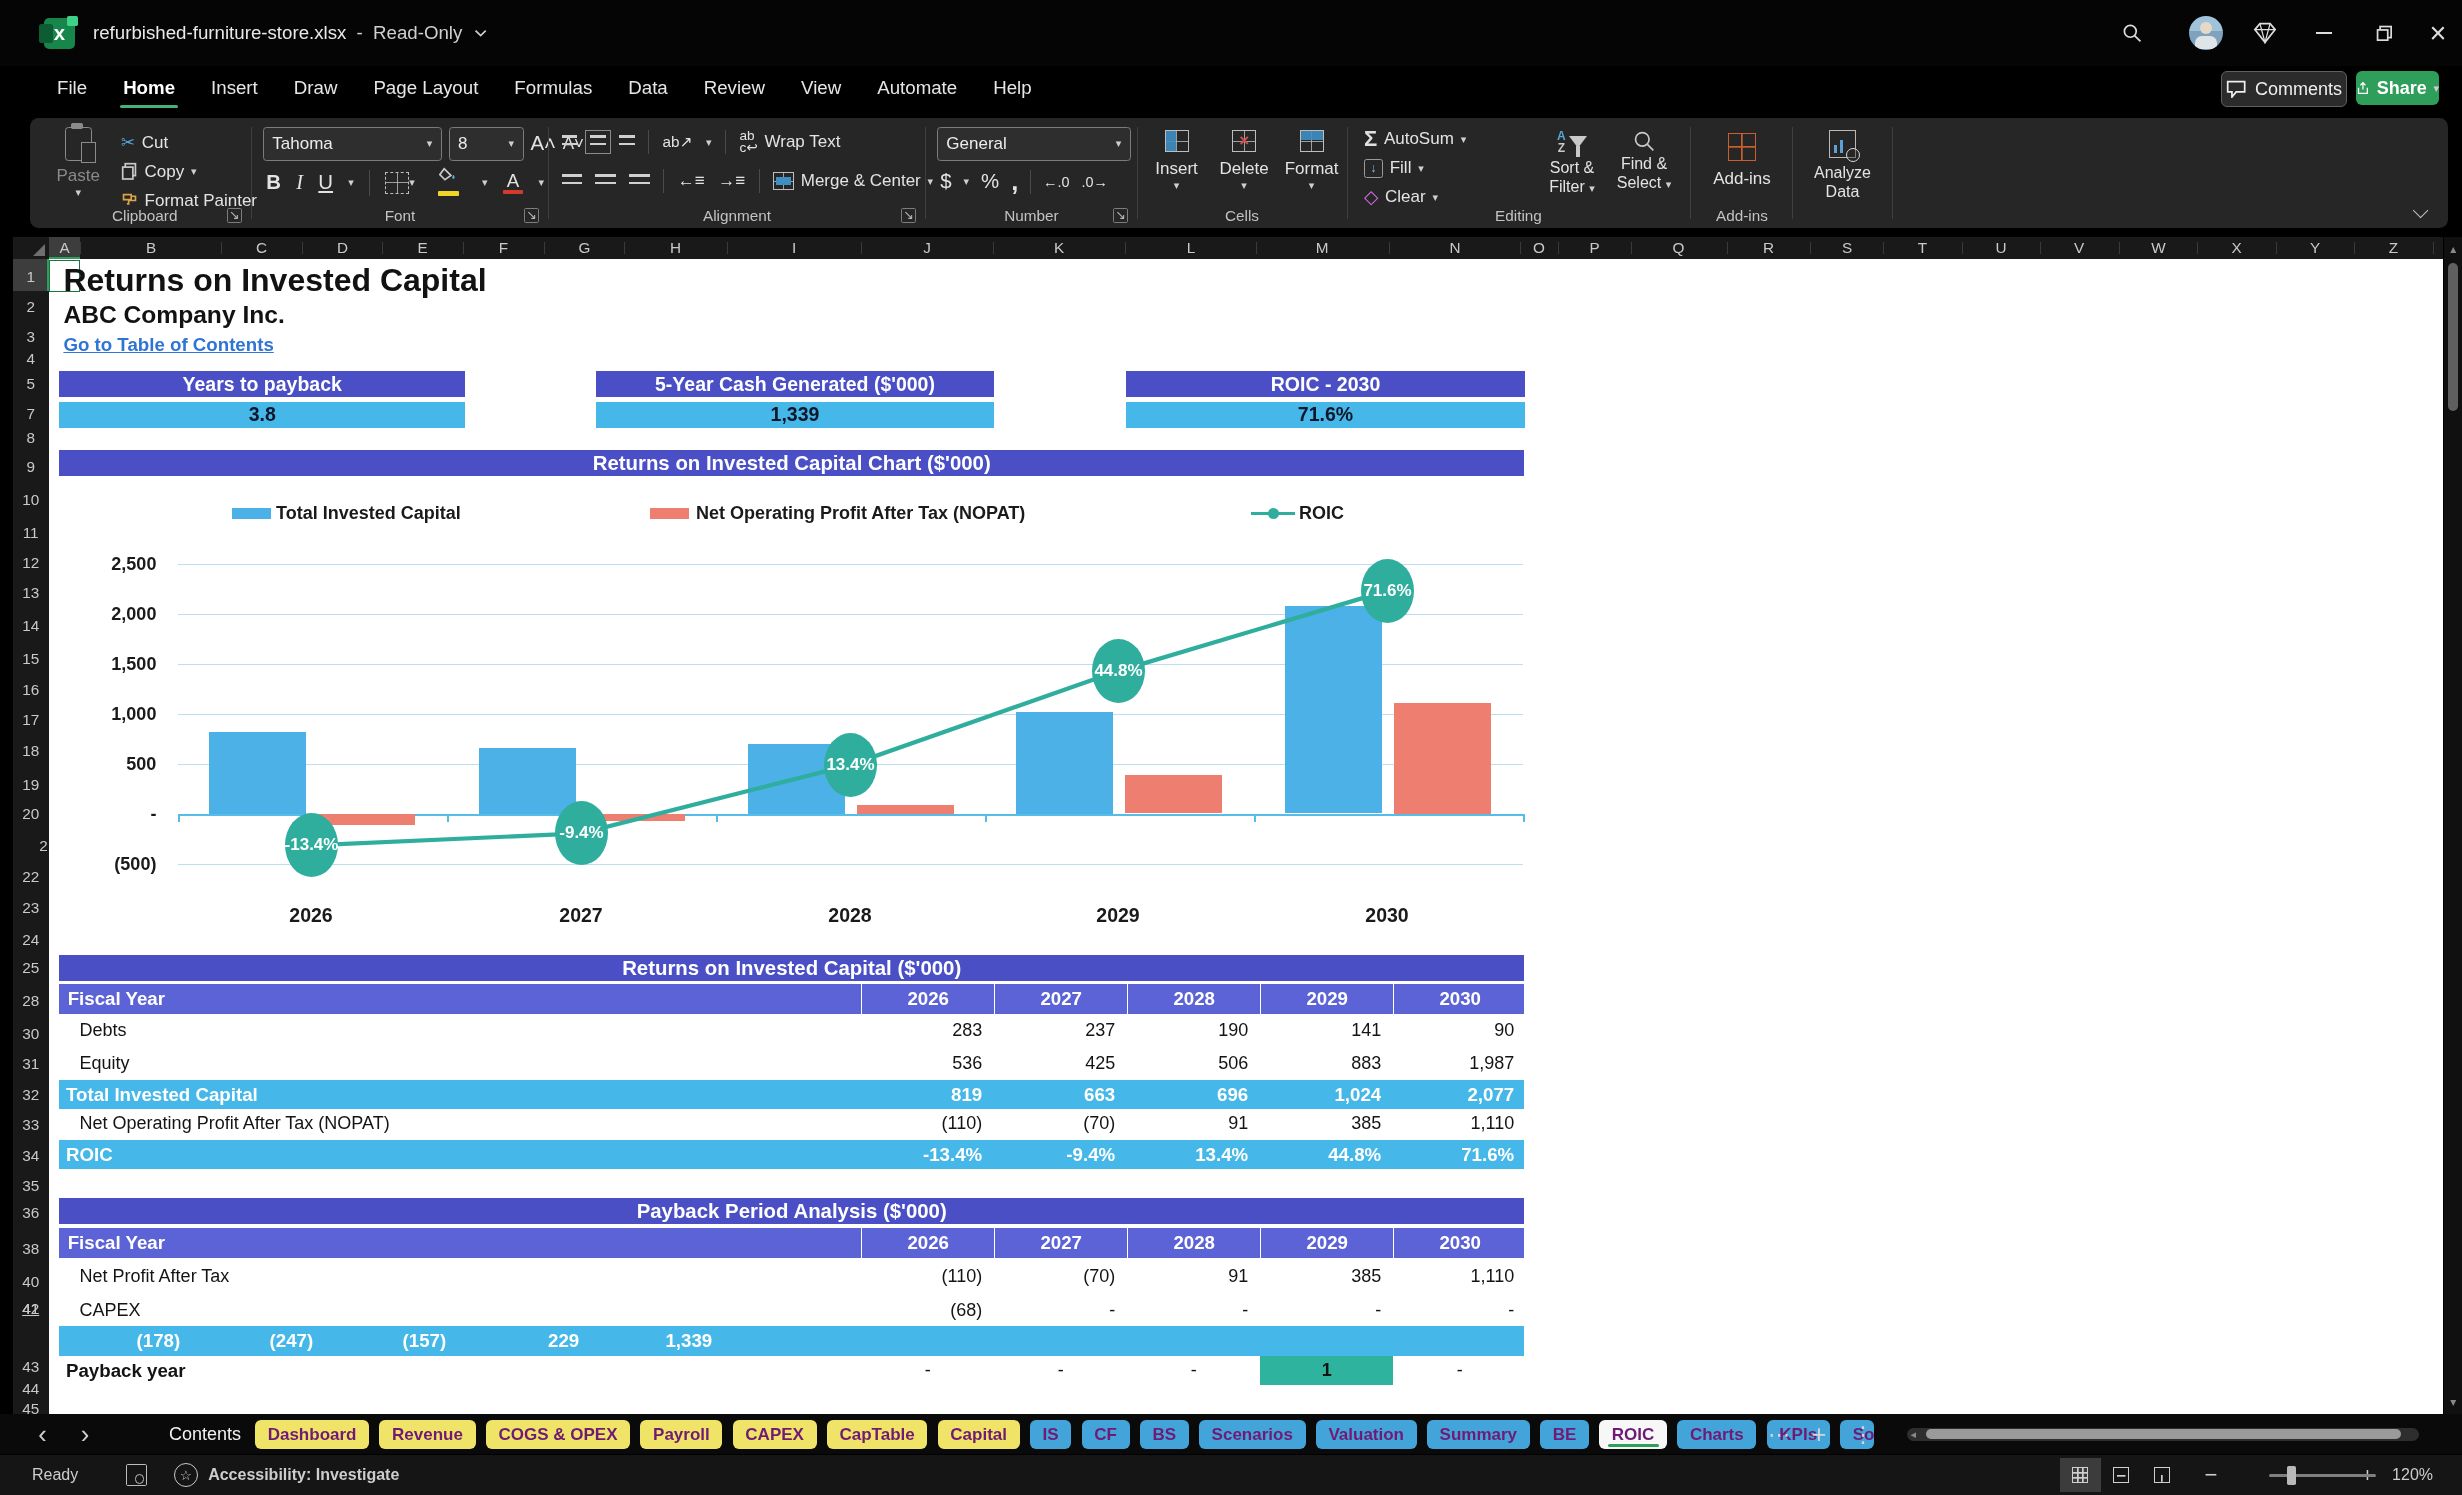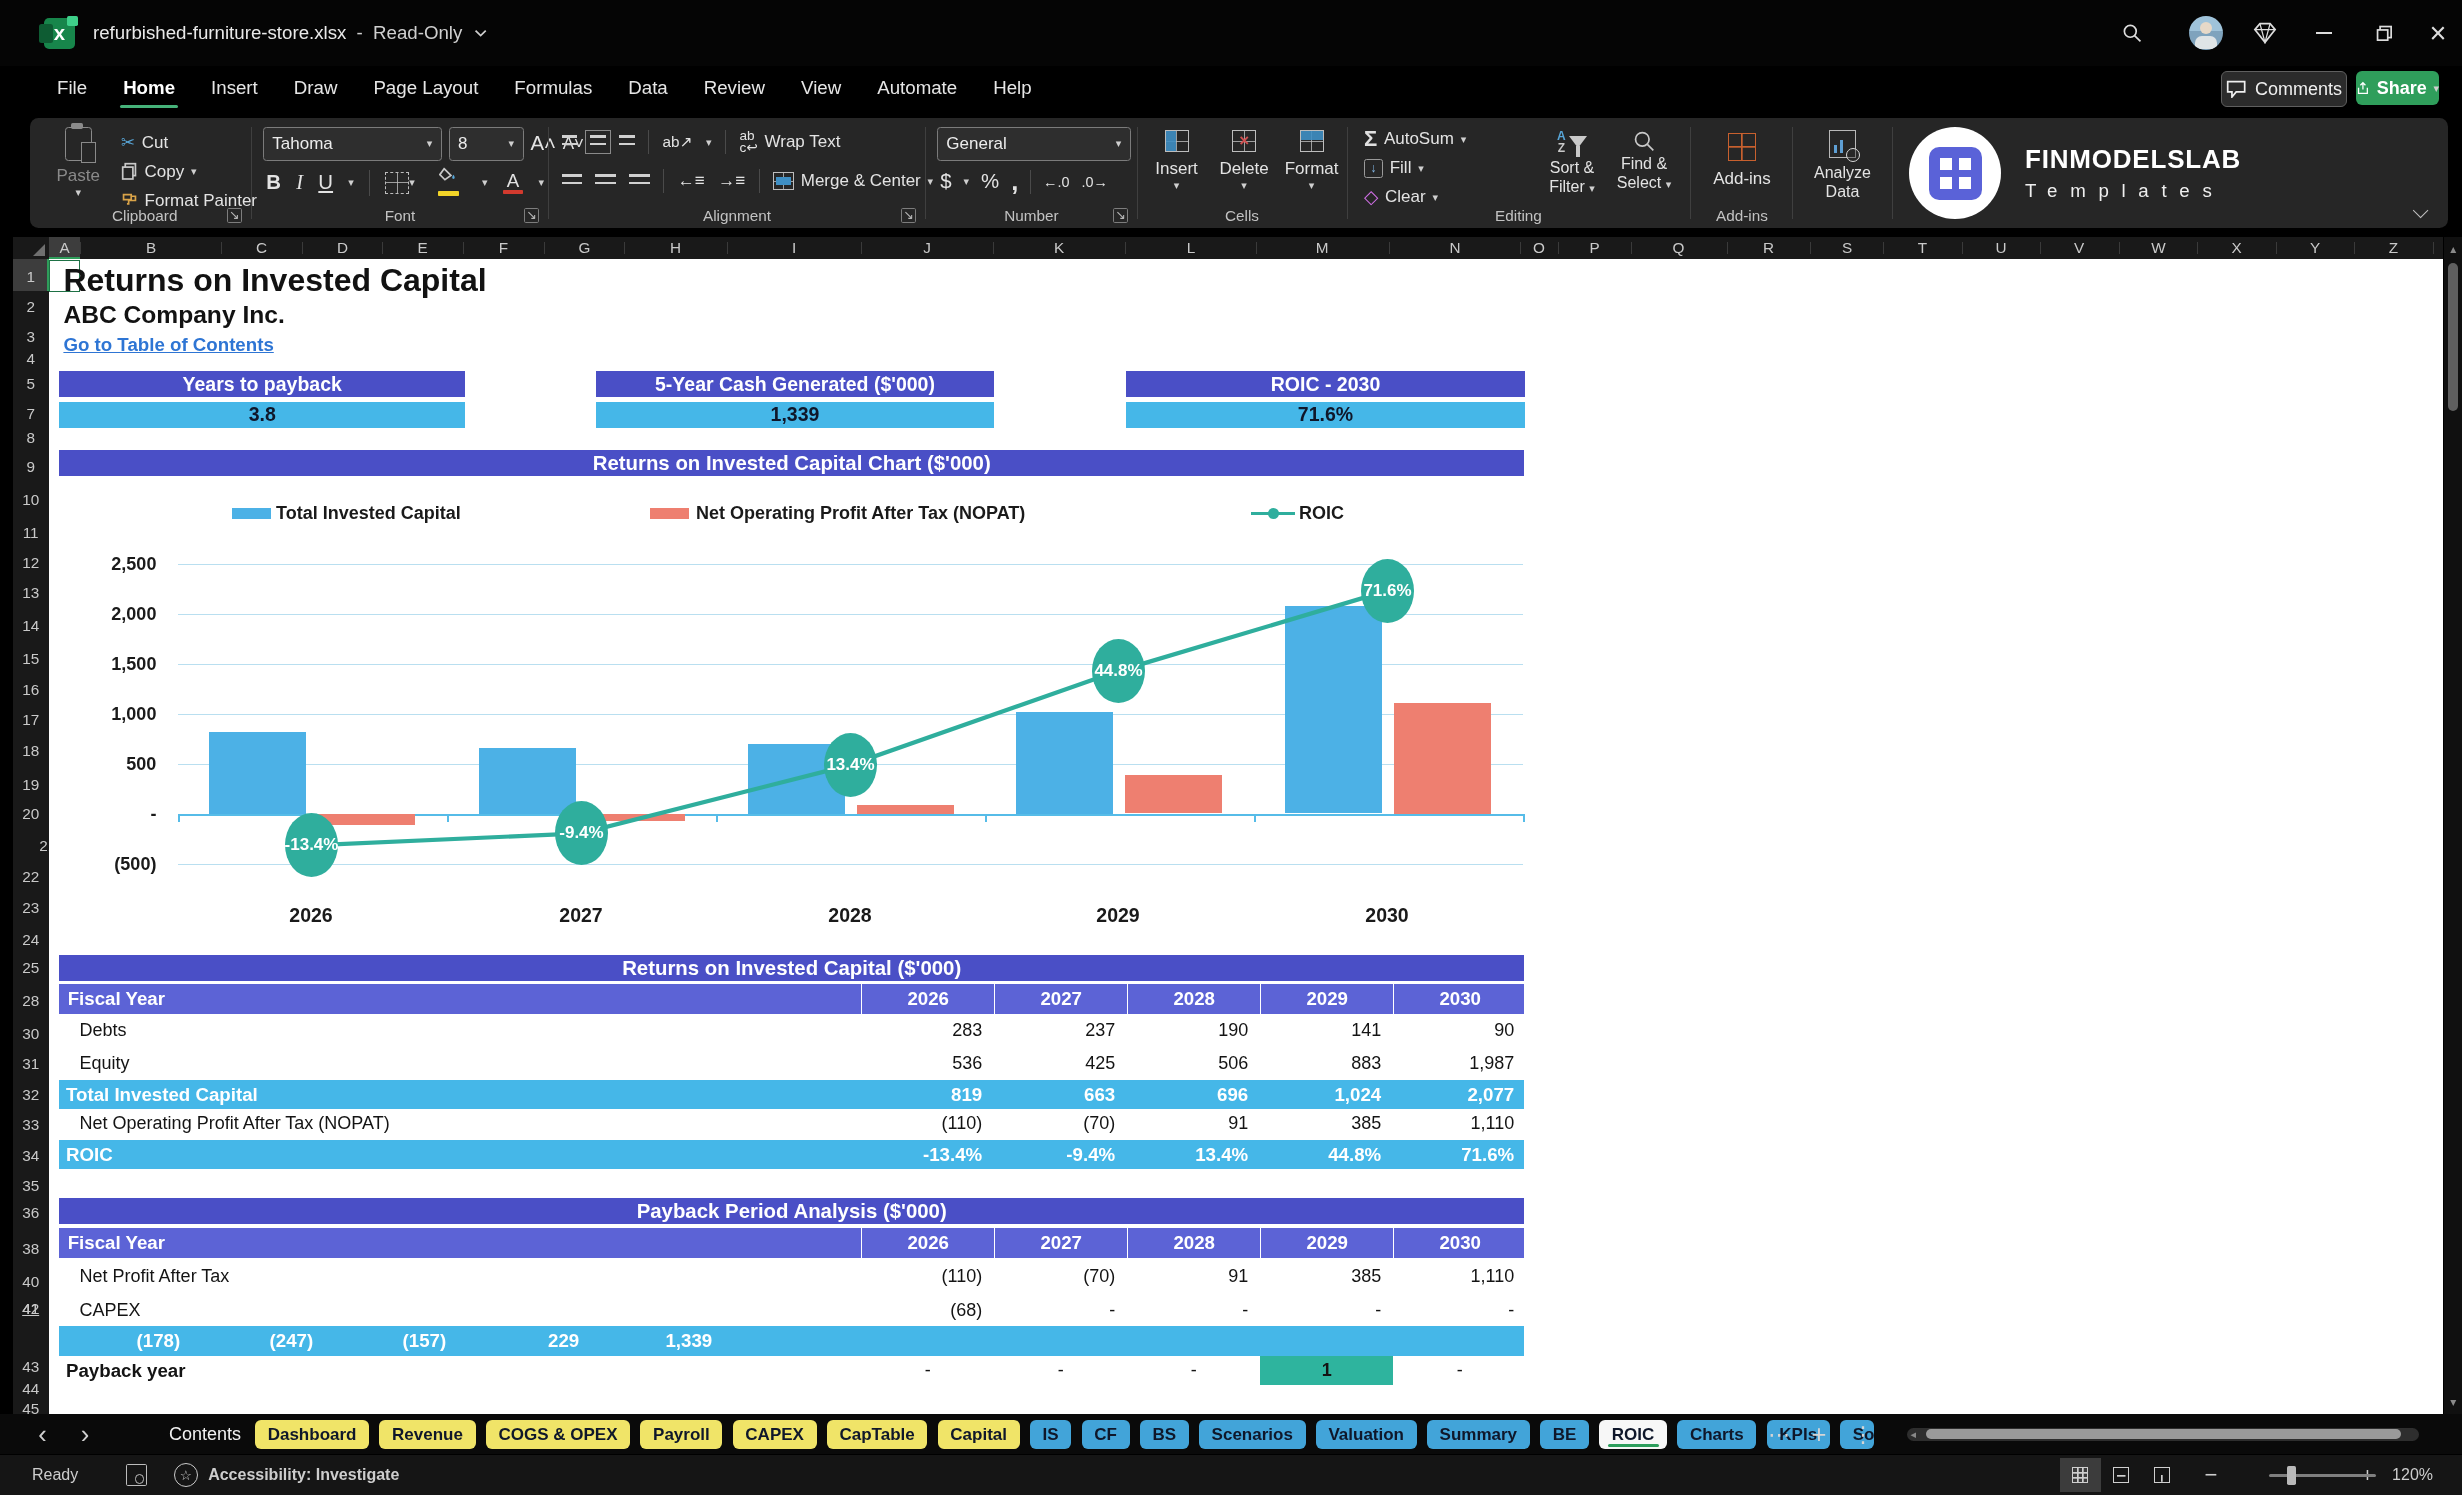--- a/index.html
+++ b/index.html
@@ -116,21 +116,21 @@
   .row-hl{color:#fff;font-weight:bold;font-size:18.7px;}
   .row-hl .tlabel{padding-left:6.8px;}
   .row-payback{color:#141414;font-size:18px;}
   .row-payback .tlabel{padding-left:6.8px;font-weight:bold;font-size:18.7px;}
 
   
   #tabsbar{left:0;top:1414px;width:2462px;height:41px;background:#0a0a0a;}
   .nav-ar{position:absolute;top:0;height:41px;width:34px;display:flex;align-items:center;justify-content:center;color:#cfcfcf;font-size:25.5px;}
   #contents-tab{position:absolute;left:157px;top:0;height:41px;display:flex;align-items:center;color:#f2f2f2;font-size:18px;padding:0 12px;}
   #tabstrip{position:absolute;left:255px;top:6px;height:29px;display:flex;gap:10.2px;}
-  .stab{height:29px;border-radius:6px;display:flex;align-items:center;justify-content:center;padding:0 12.7px;font-size:17px;font-weight:bold;color:#0f172a;white-space:nowrap;}
+  .stab{height:29px;border-radius:6px;display:flex;align-items:center;justify-content:center;padding:0 12.7px;font-size:17px;font-weight:bold;color:#701a75;white-space:nowrap;}
   .stab.yellow{background:#f0e468;}
   .stab.blue{background:#42a4d9;}
   .stab.active{background:#f7f7f7;position:relative;}
   .stab.active::after{content:"";position:absolute;left:8.5px;right:8.5px;bottom:1.7px;height:3.4px;border-radius:1.7px;background:#2d9e5c;}
   .stab.clip{max-width:34px;overflow:hidden;padding-right:0;}
   .tabtool{position:absolute;top:0;height:41px;display:flex;align-items:center;justify-content:center;color:#d5d5d5;font-size:22px;width:34px;}
   #hscroll{position:absolute;left:1907px;top:13.6px;width:512px;height:13.6px;background:#2e2e2e;border-radius:6.8px;}
   #hscroll .thumb{position:absolute;left:18.7px;top:1.7px;width:475px;height:10.2px;background:#9a9a9a;border-radius:5.1px;}
   #hscroll .lar{position:absolute;left:3.4px;top:0;color:#888;font-size:11px;line-height:13.6px;}
 
@@ -439,29 +439,20 @@
         <div class="analyze-ic" style="margin:0 auto;">
             <span class="b1"></span>
             <span class="b2"></span>
             <span class="mg"></span>
           </div>
         <div class="two-line" style="margin-top:6.8px;"><span>Analyze</span><br><span>Data</span></div>
       </div>
     </div>
     <div class="rsep" style="left:1862px;"></div>
 
-    <div class="rgroup flex" style="left:1879px;width:526px;gap:24px;">
-      <div id="brand-circle">
-          <div id="brand-sq"></div>
-        </div>
-      <div>
-        <div id="brand-name">FINMODELSLAB</div>
-        <div id="brand-sub">Templates</div>
-      </div>
-    </div>
     <div class="abs chev" style="right:22px;bottom:12px;"></div>
   </div>
 
   <div class="abs" id="corner">
       <div class="tri"></div>
     </div>
   <div class="abs" id="colhead">
       <div class="hl-col" style="left: 0px; width: 31px;"></div>
       <div class="colletter" style="left: 0px; width: 31px;">A</div>
       <div class="colsep" style="left: 31px;"></div>

